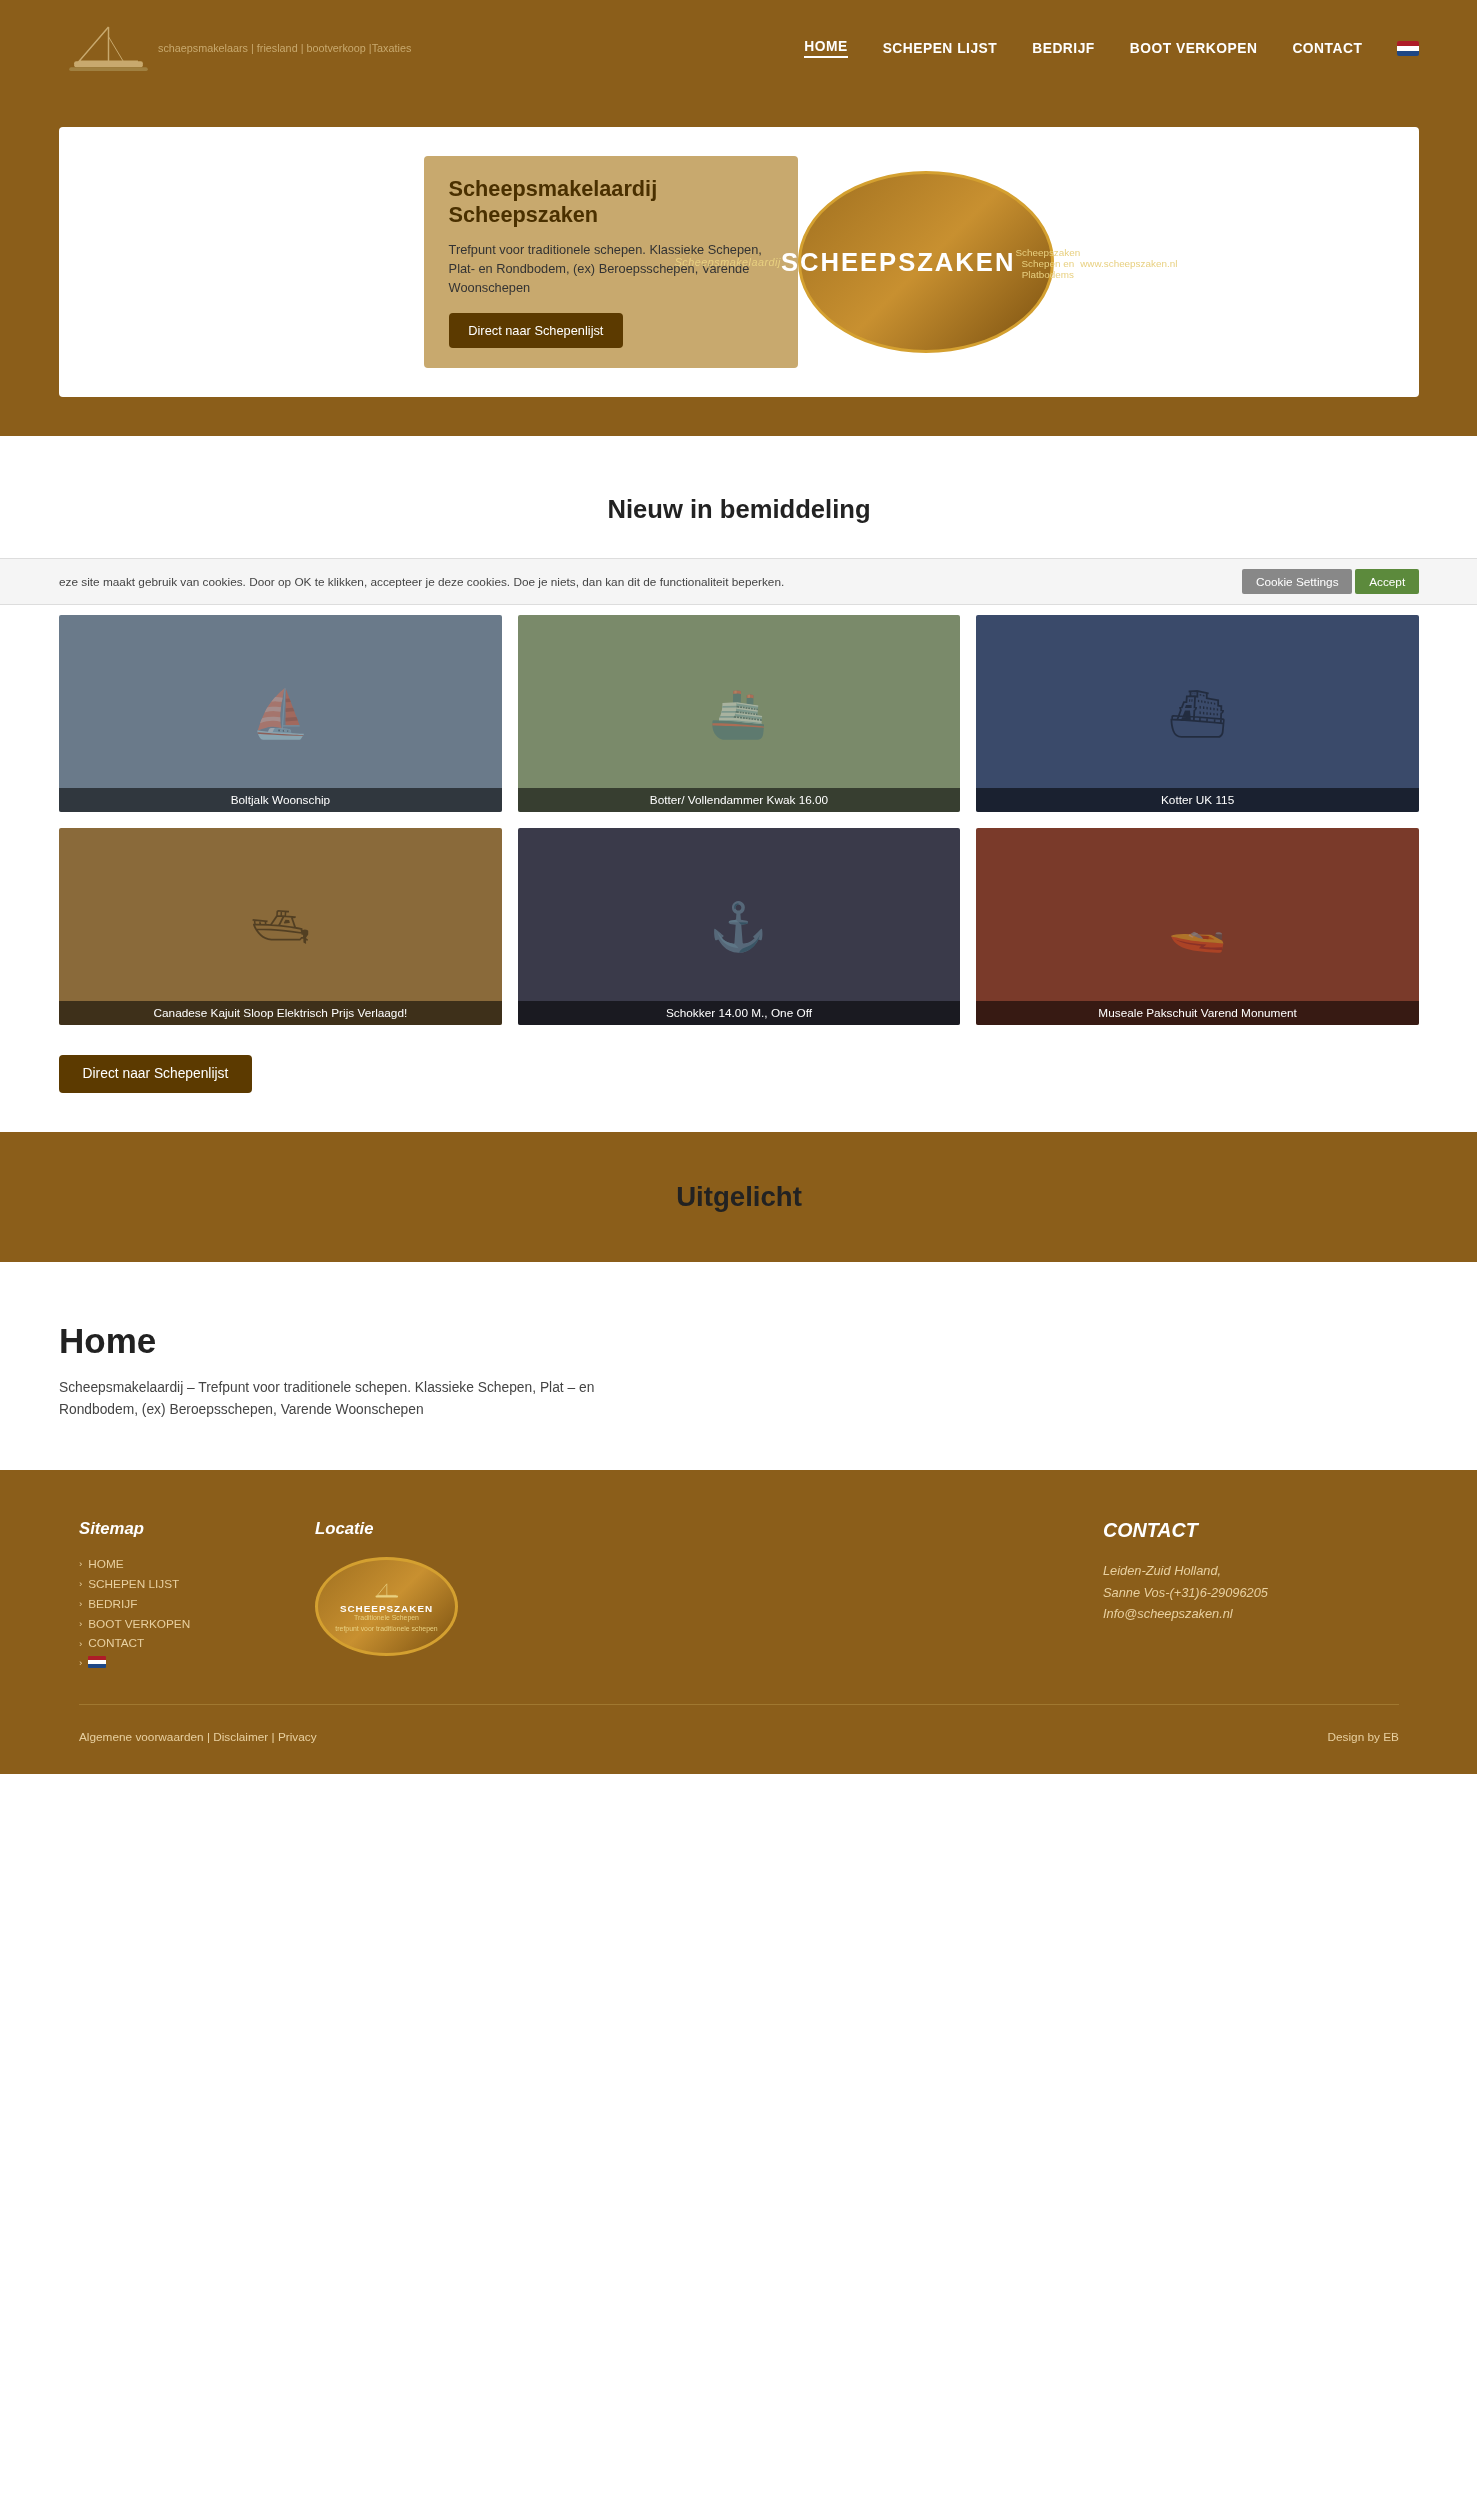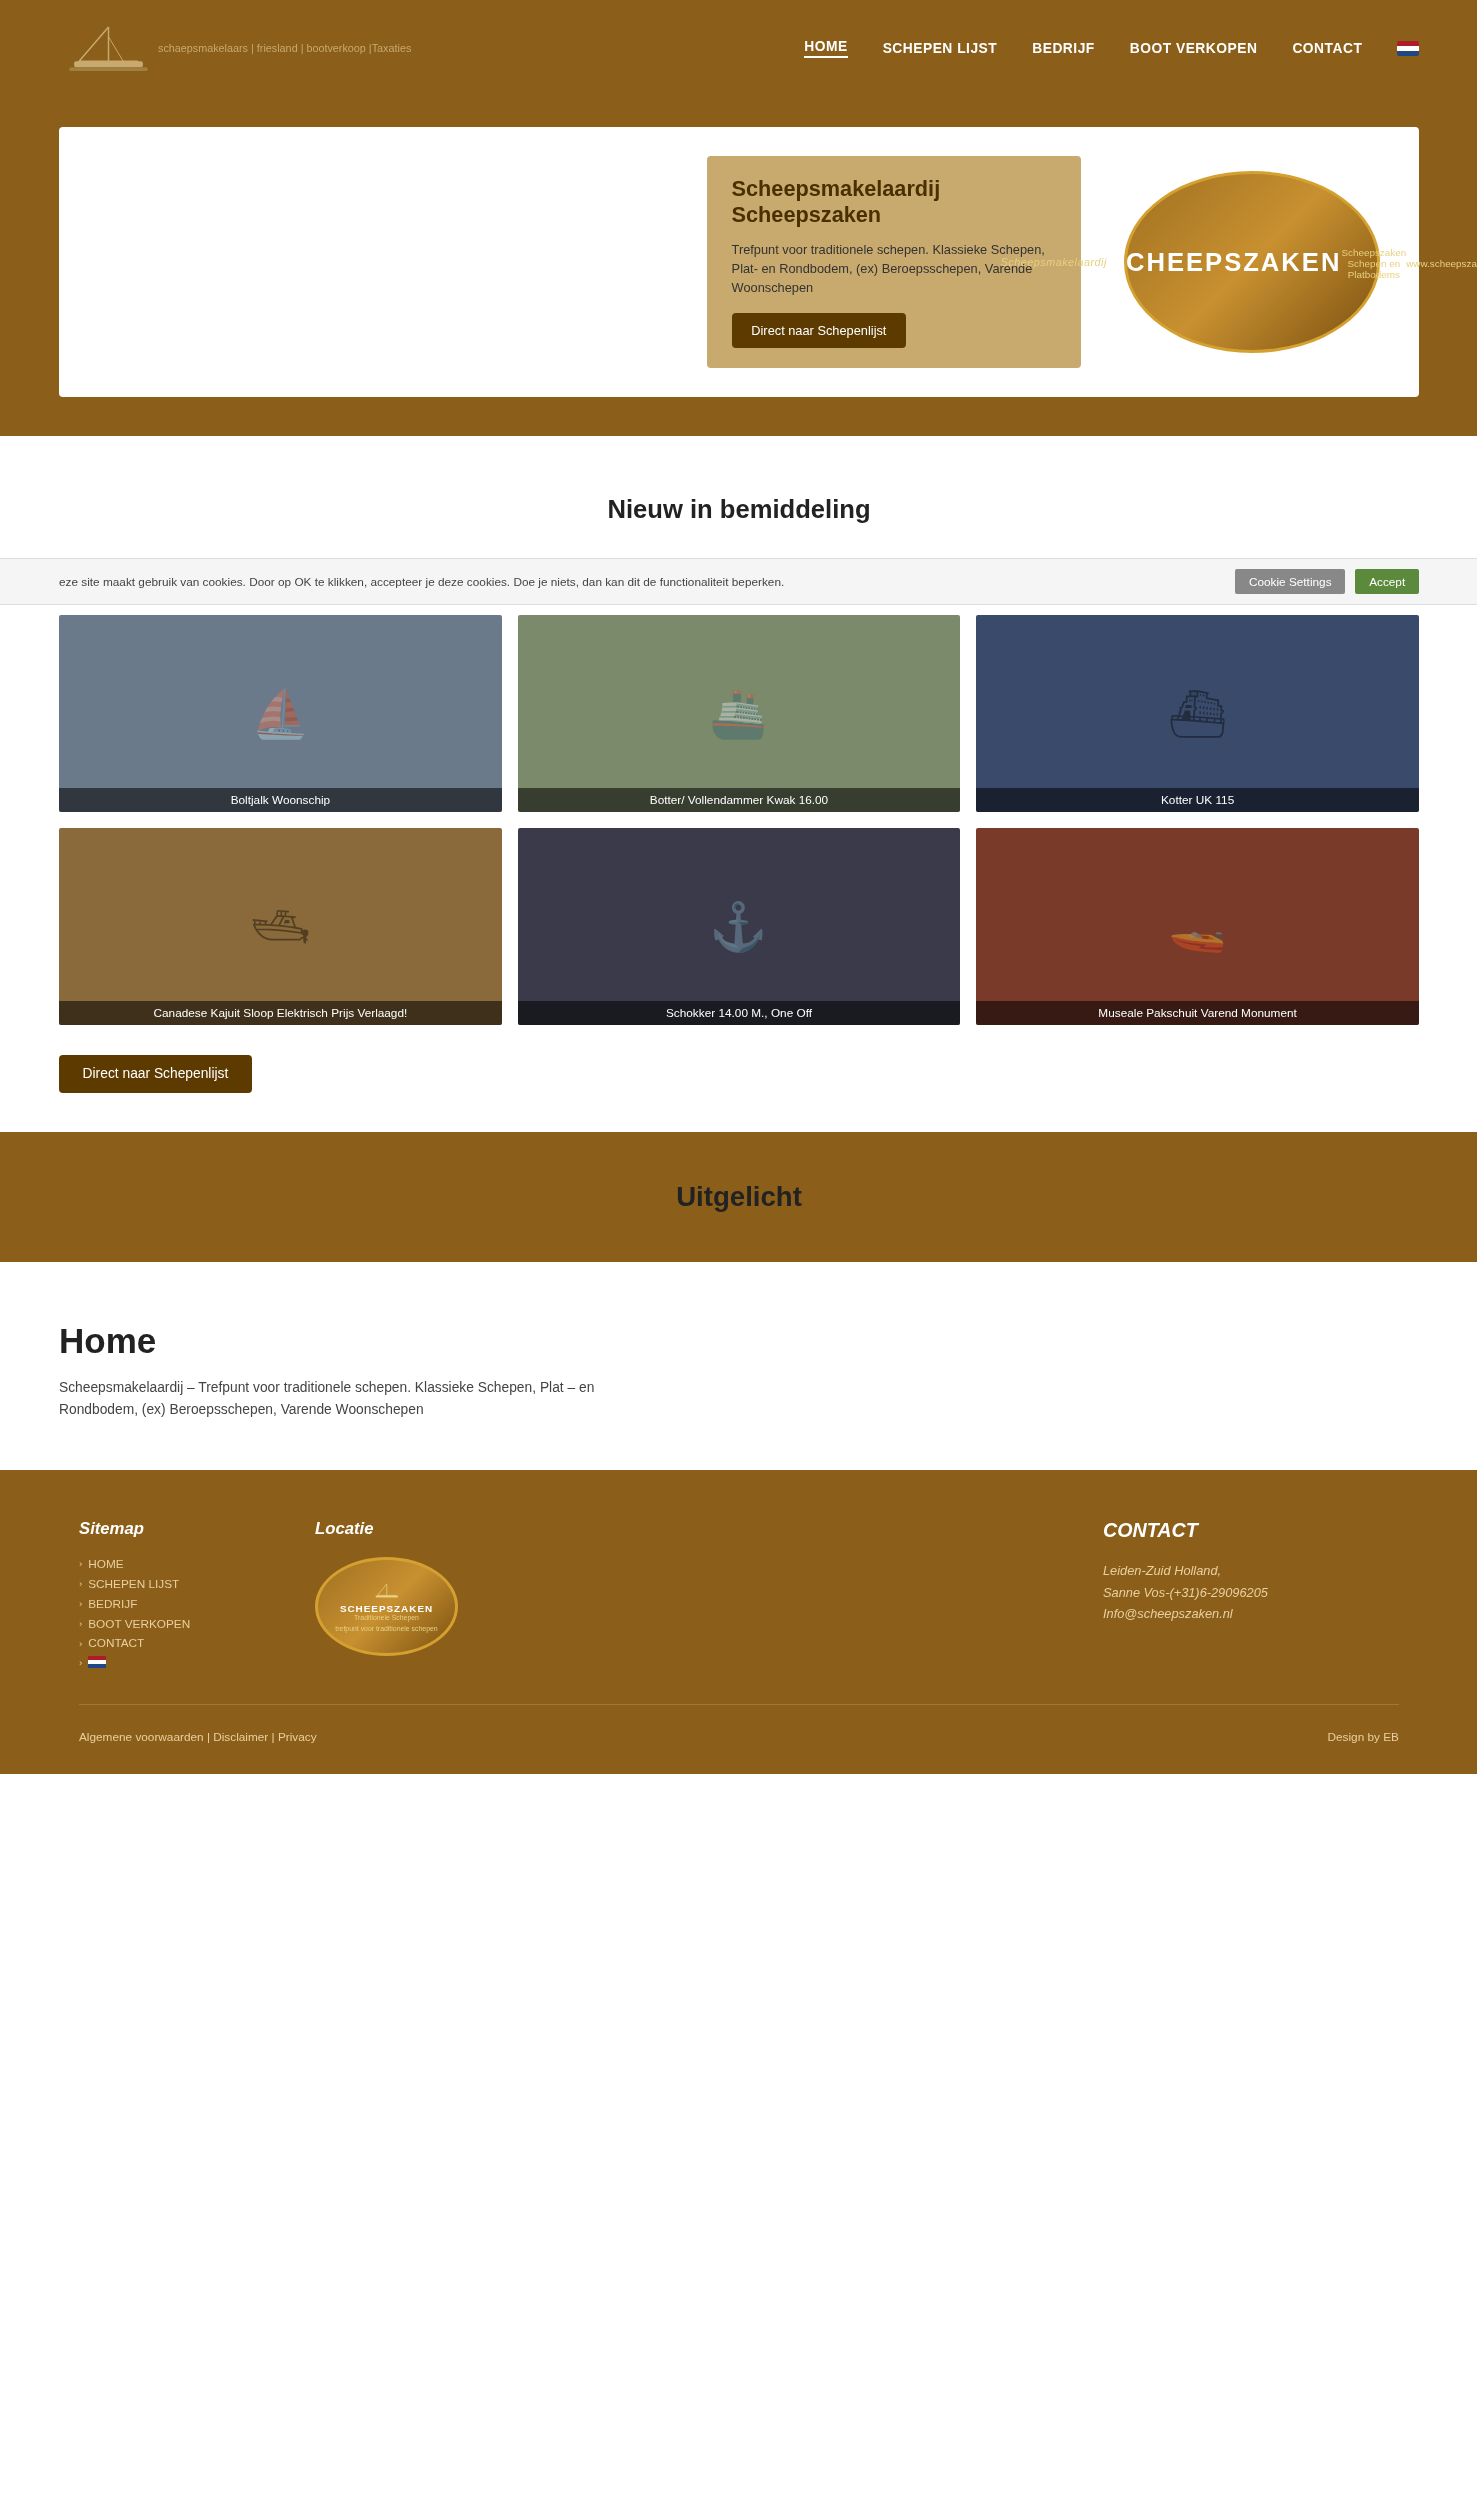--- a/index.html
+++ b/index.html
@@ -56,22 +56,21 @@
     .hero {
       background-color: #8B5E1A;
       padding: 29.6px 59px 39px;
     }
     .hero-inner {
       background: #fff;
       border-radius: 3.9px;
       padding: 29.6px 39px;
       display: flex;
       align-items: center;
-      justify-content: flex-end;
-      gap: 43px;
+      justify-content: center;
     }
     .hero-text-box {
       background: #c8a96e;
       border-radius: 3.9px;
       padding: 19.7px 24.6px;
       max-width: 374px;
     }
     .hero-title {
       font-size: 21.7px;
       font-weight: 700;
@@ -152,21 +151,21 @@
       border-bottom: 1px solid #ddd;
       padding: 9.9px 59px;
       display: flex;
       align-items: center;
       justify-content: space-between;
       font-size: 11.8px;
       color: #444;
     }
     .cookie-bar-btns {
       display: flex;
-      gap: 10px;
+      gap: 3px;
       flex-shrink: 0;
     }
     .btn-cookie-settings {
       background: #888;
       color: #fff;
       border: none;
       padding: 5.9px 13.8px;
       font-size: 11.8px;
       cursor: pointer;
       border-radius: 2px;

